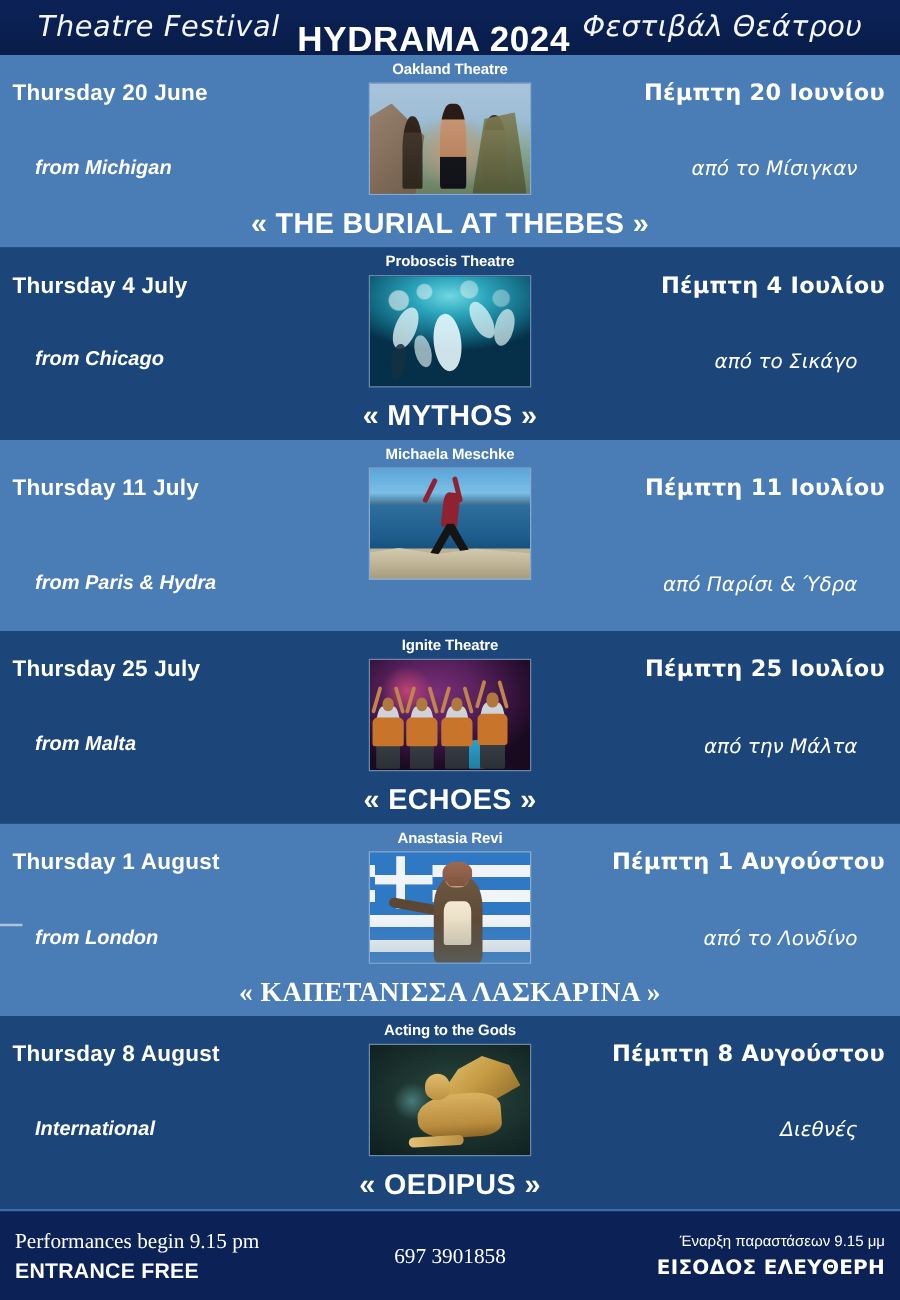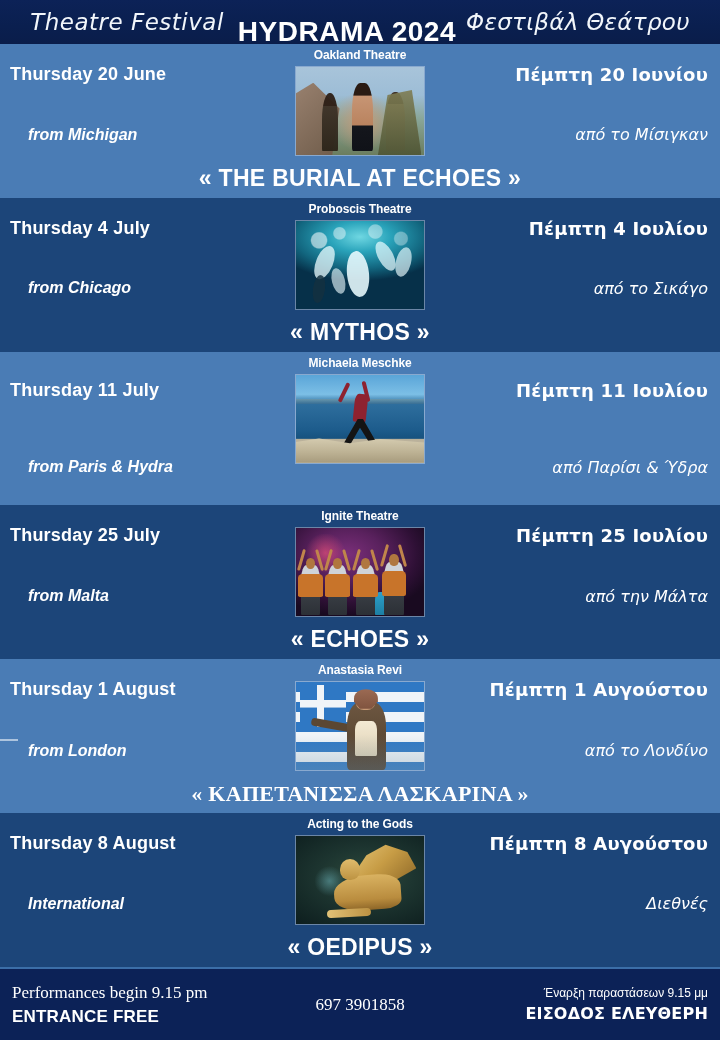--- a/index.html
+++ b/index.html
@@ -120,21 +120,21 @@
     font-size: 16px;
     color: #ffffff;
     font-family: "Liberation Sans", sans-serif;
   }
   .from-gr {
     grid-column: 3;
     grid-row: 2;
     display: flex;
     align-items: center;
     justify-content: flex-end;
-    padding-right: 12px;
+    padding-right: 34px;
     font-style: italic;
     font-size: 16px;
     color: #ffffff;
     font-family: "DejaVu Sans", sans-serif;
   }
 
   .company {
     grid-column: 2;
     grid-row: 1 / span 1;
     align-self: start;
@@ -394,21 +394,21 @@
           <div class="thumb">
             <div class="art art-thebes">
               <div class="fig-b"></div>
                 <div class="fig-c"></div>
                 <div class="fig-a"></div>
             </div>
           </div>
         </div>
         <div class="from-en">from Michigan</div>
         <div class="from-gr">από το Μίσιγκαν</div>
-        <div class="title-line">« THE BURIAL AT ECHOES »</div>
+        <div class="title-line">« THE BURIAL AT THEBES »</div>
       </div>
     </div>
 
     <div class="event-row dark">
       <div class="row-grid">
         <div class="date-en">Thursday 4 July</div>
         <div class="date-gr">Πέμπτη  4 Ιουλίου</div>
         <div class="company">Proboscis Theatre</div>
         <div class="thumb-wrap">
           <div class="thumb">

